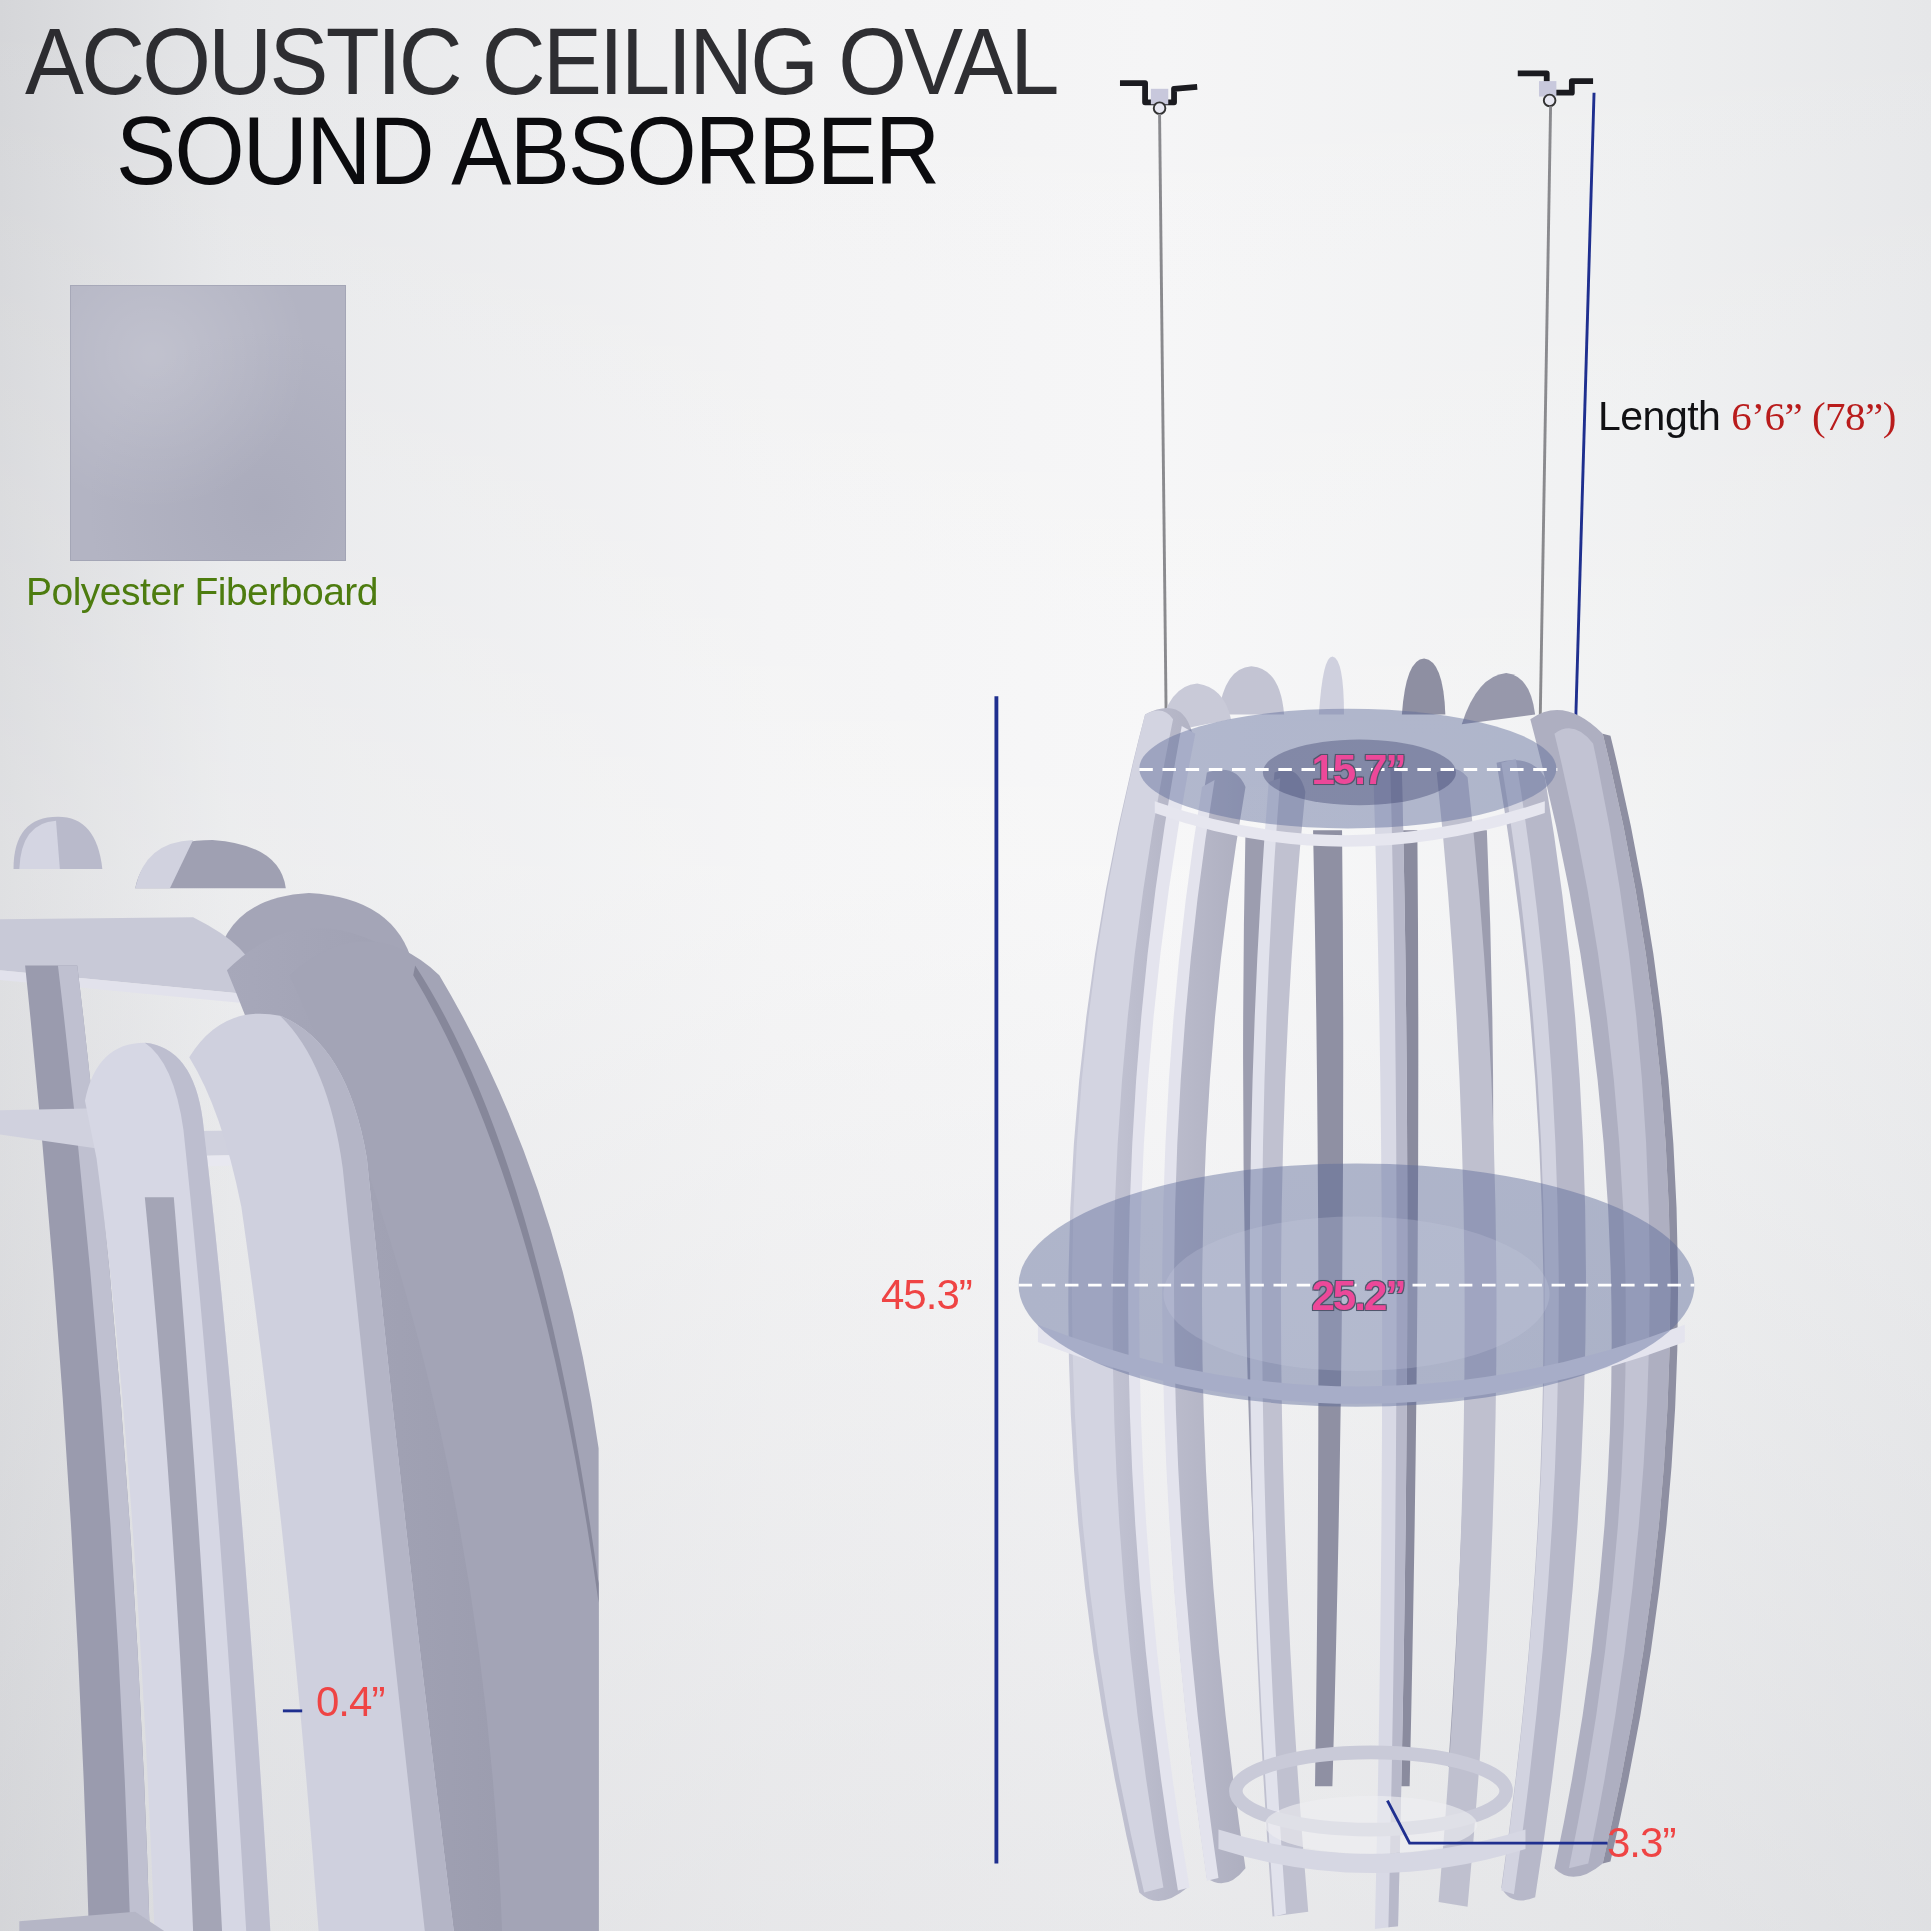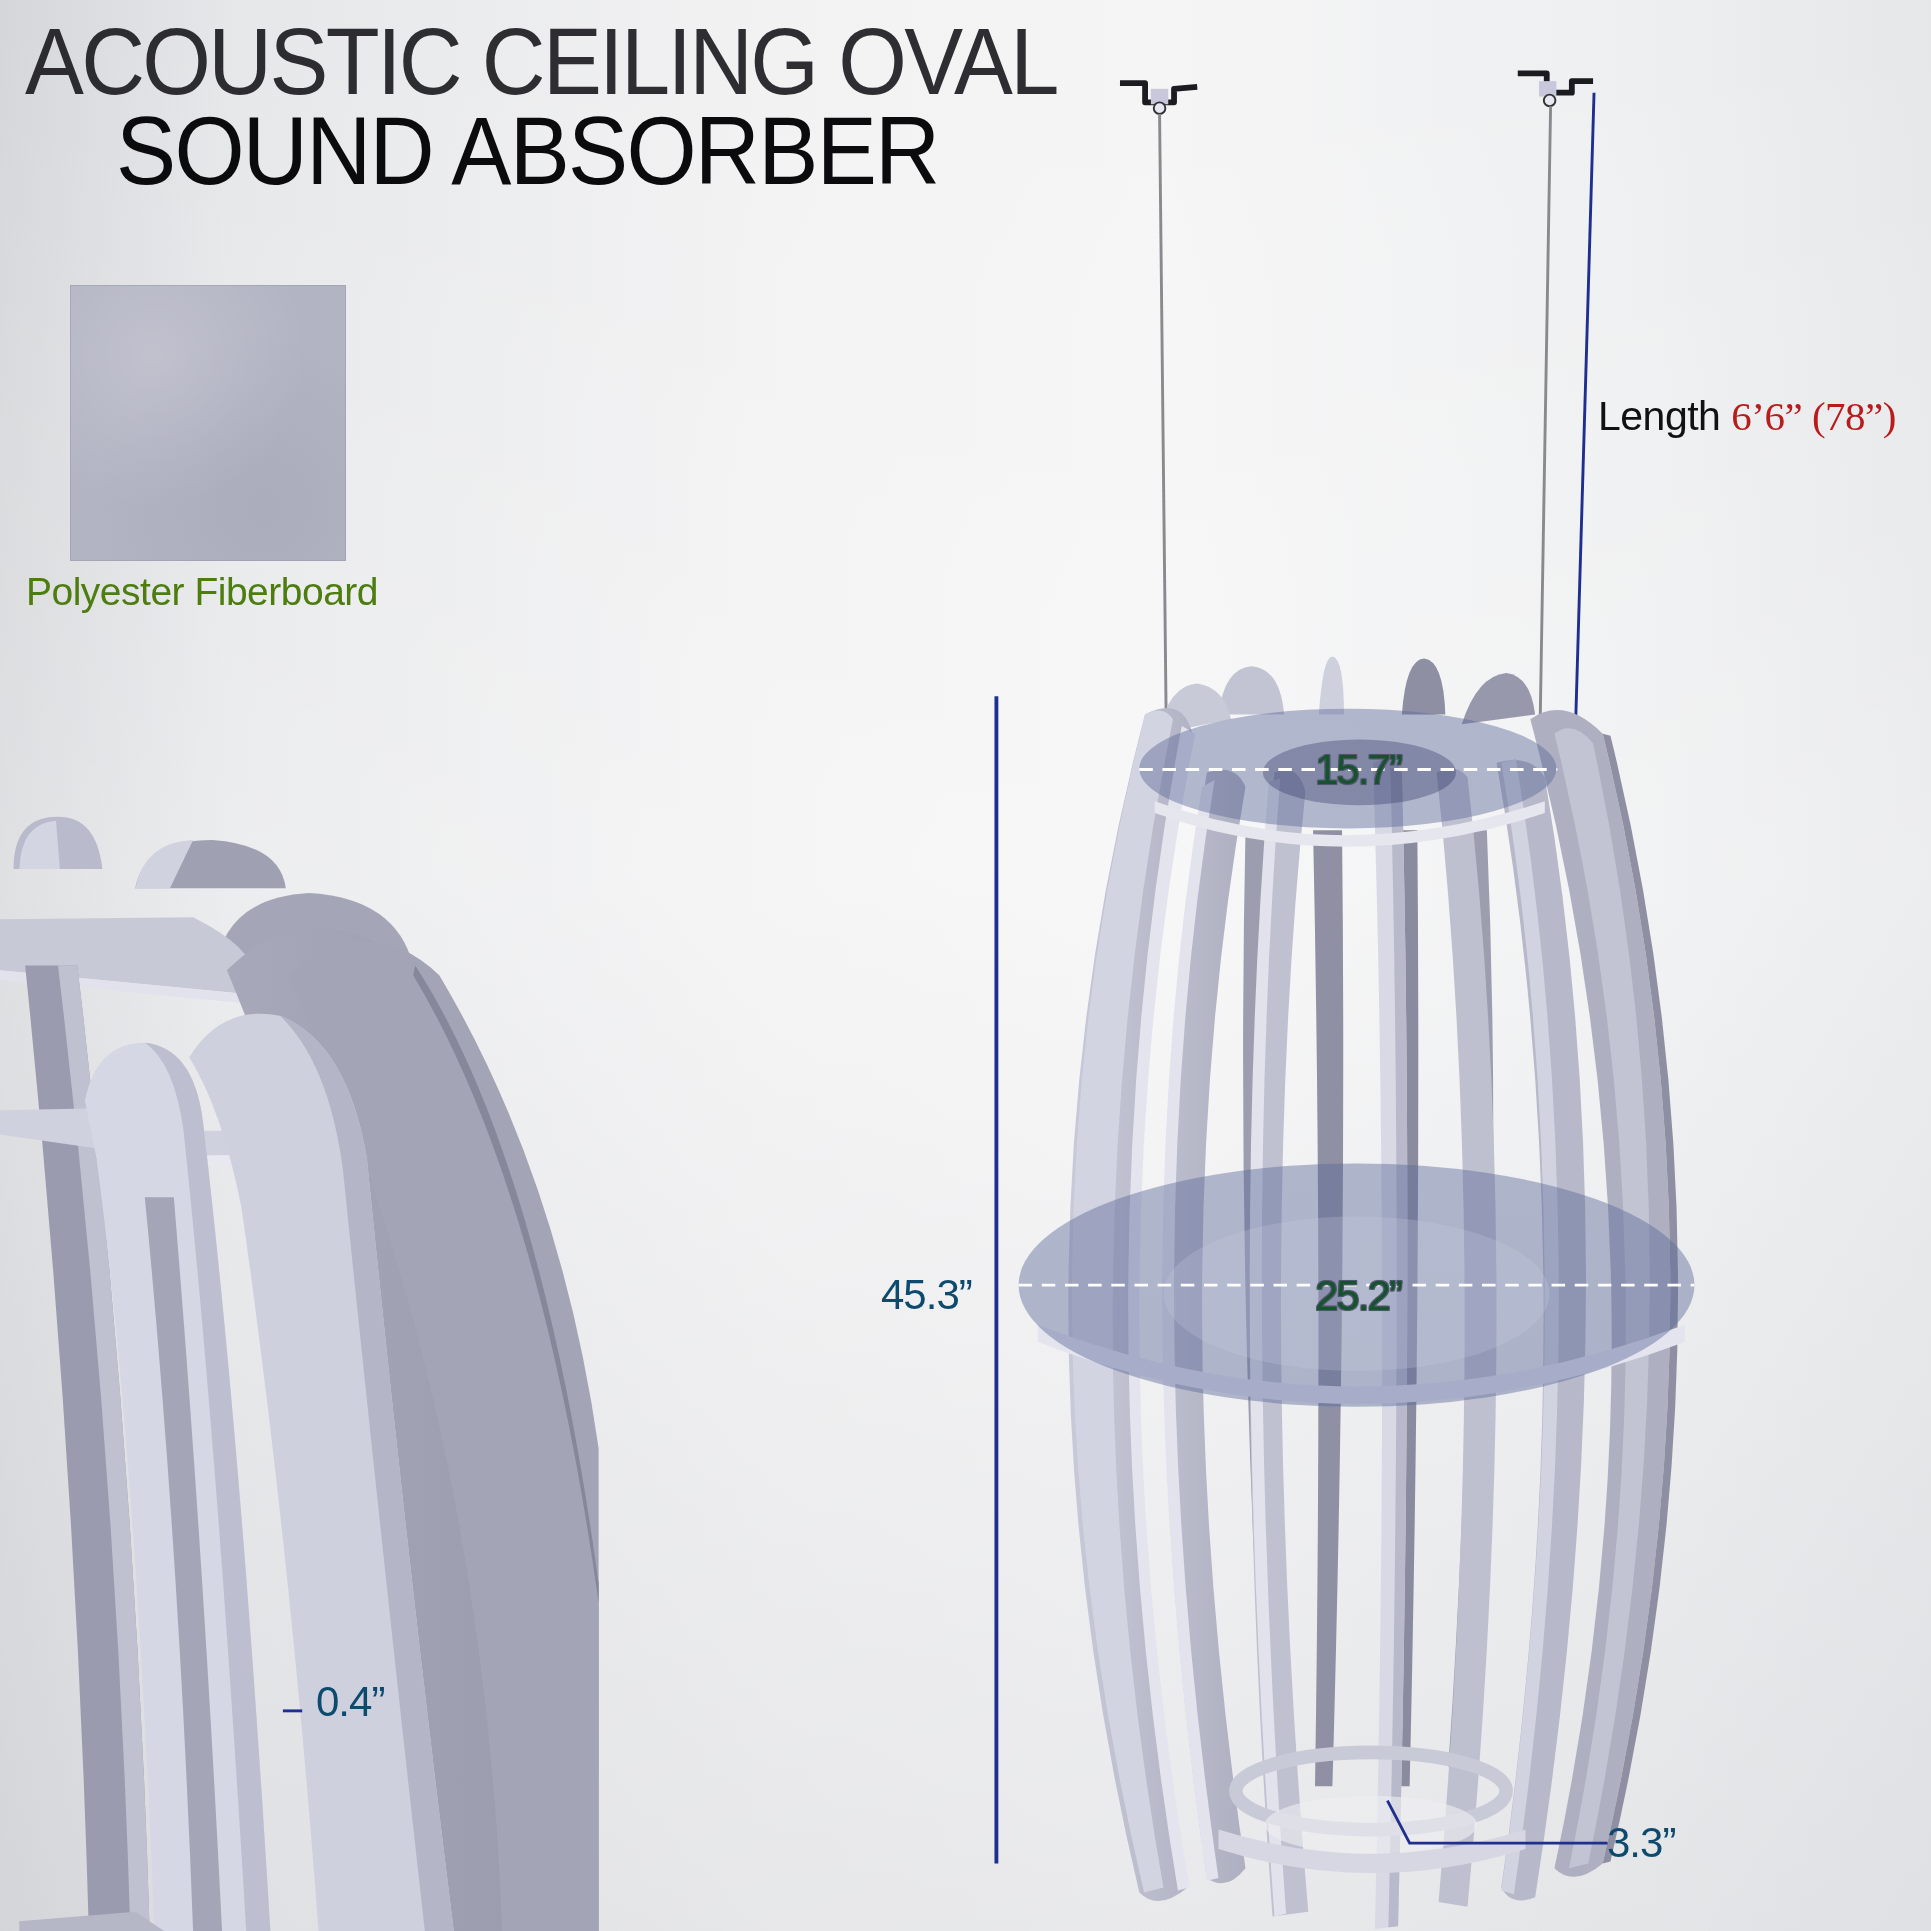--- a/index.html
+++ b/index.html
@@ -39,27 +39,27 @@
   .swatch-label {
     position: absolute; left: 26px; top: 570px;
     font-size: 39px; color: #4d7c0f; white-space: nowrap; letter-spacing: -0.5px;
   }
   .wire-label {
     position: absolute; left: 1598px; top: 388px;
     font-size: 41px; color: #111114; line-height: 56px; white-space: nowrap; letter-spacing: -0.5px;
   }
   .wire-label .accent { color: #b91c1c; font-family: Liberation Serif, serif; }
   .dim {
-    position: absolute; color: #0c4a6e; white-space: nowrap; letter-spacing: -1px;
+    position: absolute; color: #ef4444; white-space: nowrap; letter-spacing: -1px;
   }
   .dim-height { left: 881px; top: 1271px; font-size: 42px; }
   .dim-thick { left: 316px; top: 1678px; font-size: 42px; }
   .dim-bottom { left: 1607px; top: 1819px; font-size: 42px; }
   .dim-ring {
-    position: absolute; font-size: 42px; font-weight: normal; color: #14532d; white-space: nowrap;
+    position: absolute; font-size: 42px; font-weight: bold; color: #ec4899; white-space: nowrap;
     letter-spacing: -1.9px;
     text-shadow: 0 0 1.9px #555a70, 1px 1px 0 #50556a, -1px -1px 0 #50556a, 1px -1px 0 #50556a, -1px 1px 0 #50556a;
     transform: translate(-50%, -50%);
     text-align: right;
   }
   .dim-ring-top { left: 1358px; top: 770px; }
   .dim-ring-mid { left: 1358px; top: 1285px; margin-top: 11px; }
   svg.art { position: absolute; left: 0; top: 0; }
 </style>
 </head>

